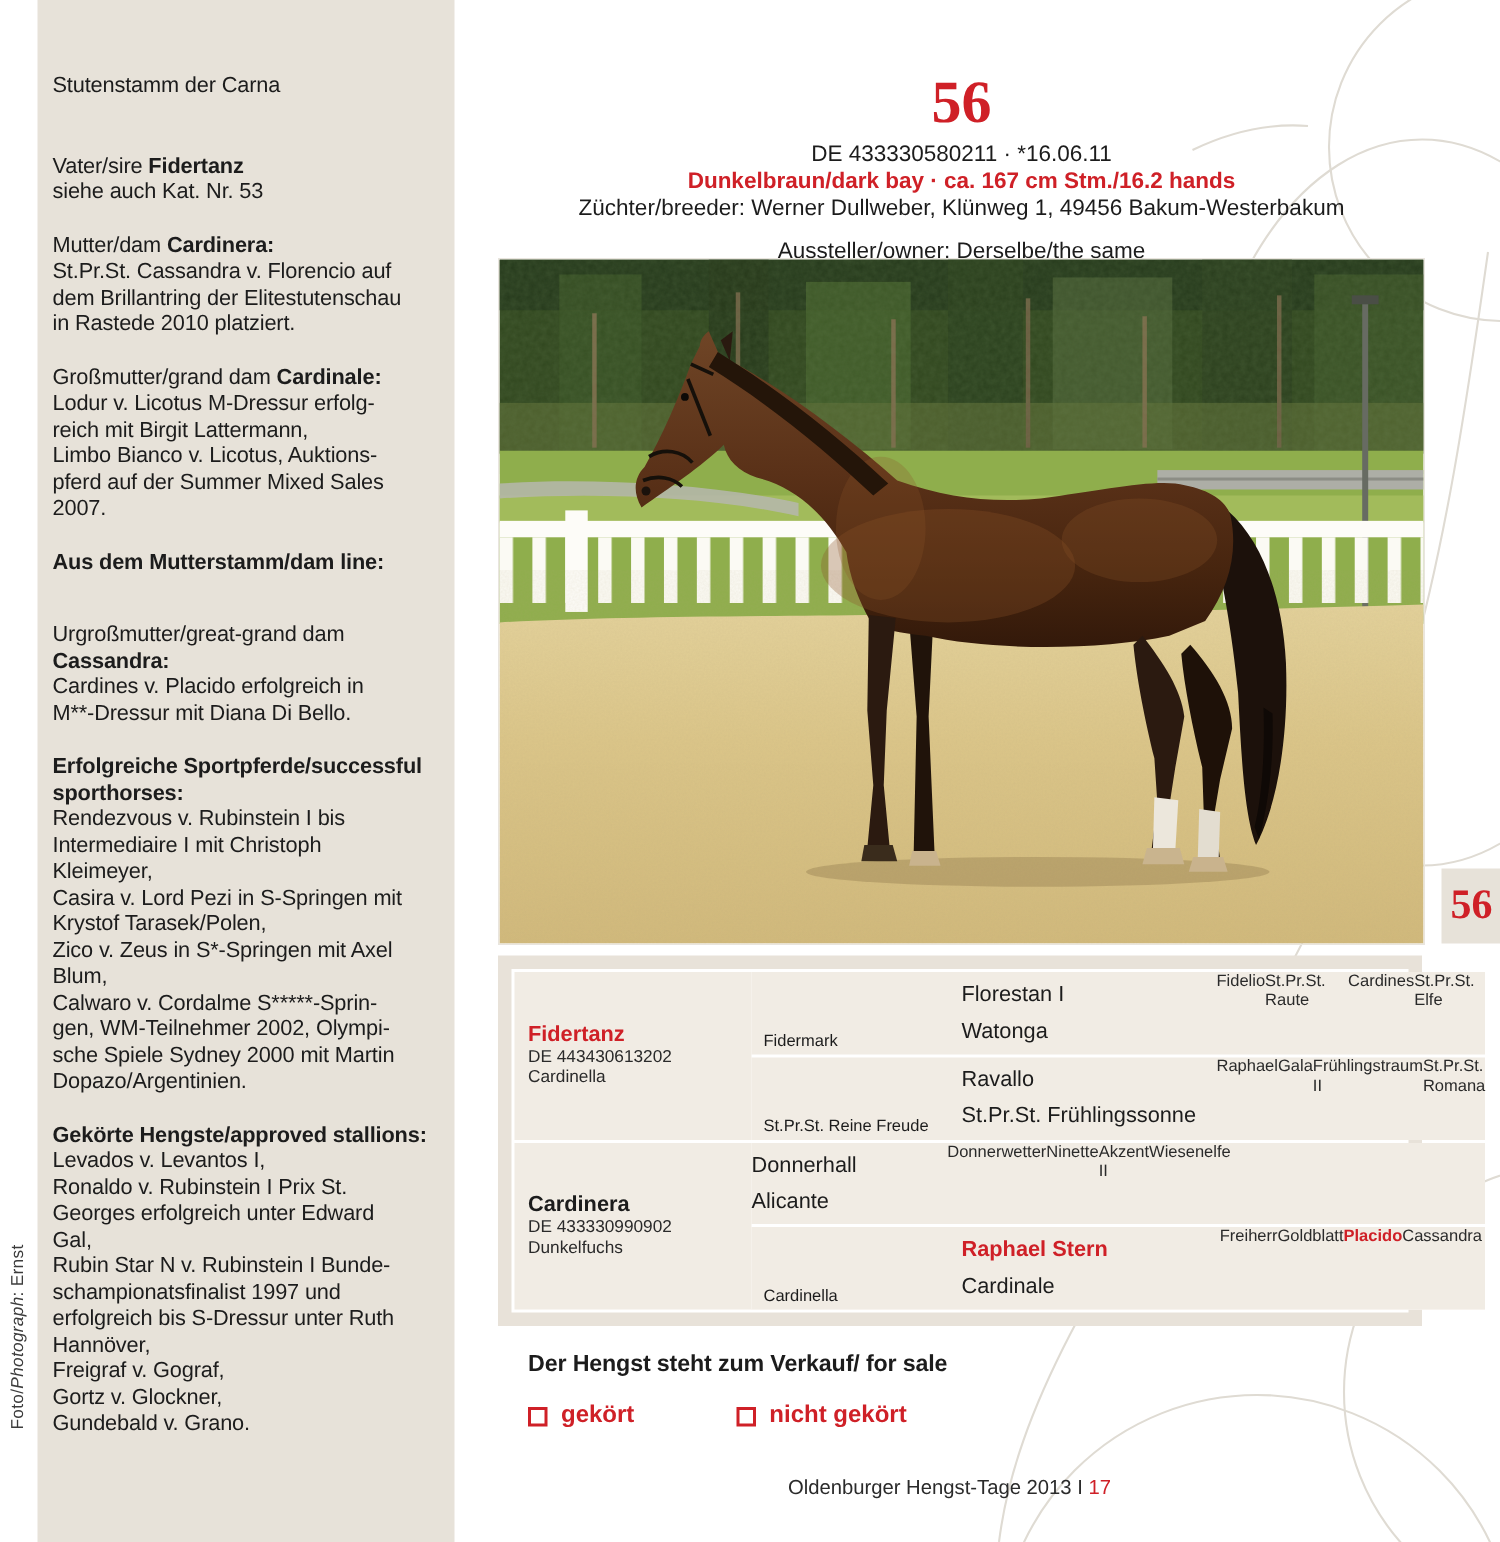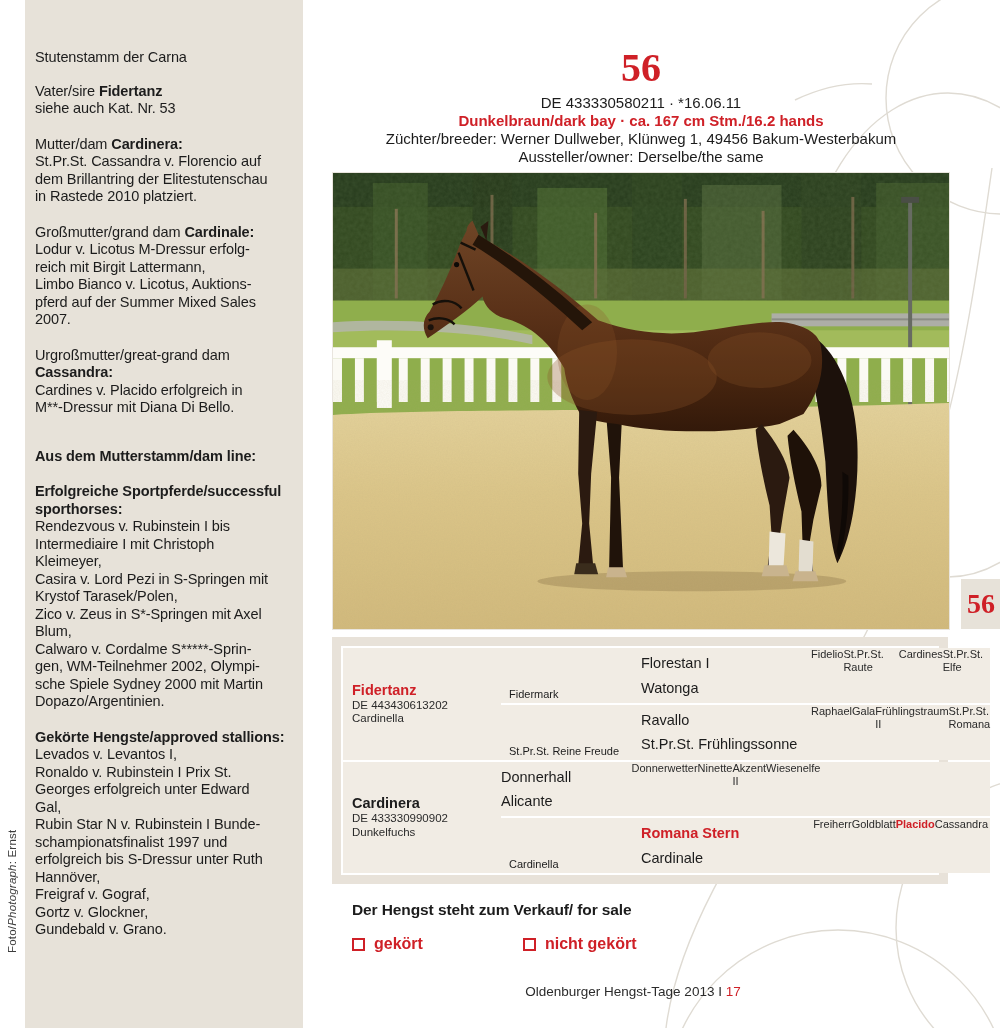--- a/index.html
+++ b/index.html
@@ -29,35 +29,35 @@
   }
   .photo-credit .it{font-style:italic;}
   
   .sidebar{
     position:absolute;left:25px;top:0;width:278px;height:1028px;
     background:var(--sidebar-bg);z-index:1;
     padding:49px 8px 20px 10px;
     font-size:14.5px;line-height:17.5px;letter-spacing:-0.1px;
   }
   .sb-block{margin:0 0 18px 0;white-space:nowrap;}
-  .sb-block:nth-child(1){margin-bottom:16px;}
+  .sb-block:nth-child(1){margin-bottom:36px;}
   .sb-block:nth-child(5){margin-bottom:31px;}
   .sb-block b{font-weight:bold;}
   
   .content{position:absolute;left:332px;top:0;width:618px;z-index:1;}
   .catalog-number{
     position:absolute;top:44px;left:0;width:100%;text-align:center;
     font-family:"Liberation Serif", serif;font-weight:600;
     font-size:40px;color:var(--red);
   }
   .hline{position:absolute;left:0;width:100%;text-align:center;font-size:15px;line-height:18px;}
   .reg-line{top:94px;}
   .color-line{top:112px;color:var(--red);font-weight:bold;}
   .breeder-line{top:130px;}
-  .owner-line{top:148px;}
+  .owner-line{top:159px;}
   
   .photo{
     position:absolute;top:172px;left:0;width:618px;height:458px;
     border:1px solid #e9e5de;
   }
   .photo svg{display:block;width:100%;height:100%;}
   
   .page-tab{
     position:absolute;left:961px;top:579px;width:39px;height:50px;
     background:var(--sidebar-bg);z-index:2;
@@ -78,21 +78,21 @@
   .gen1 .g1-sub{font-size:11.5px;line-height:13.5px;color:#2a2a2a;}
   .gen1 .g1-name{margin-bottom:1px;}
   .ped-groups{display:grid;grid-template-rows:1fr 1fr;row-gap:2px;background:#ffffff;}
   .ped-group{display:grid;grid-template-columns:140px 168px 1fr;background:var(--cell-bg);}
   .gen2{display:flex;align-items:flex-start;font-size:11px;padding-left:8px;margin-top:40px;}
   .gen3{display:flex;flex-direction:column;justify-content:space-around;font-size:14.5px;padding:3px 0;}
   .gen4{display:flex;justify-content:center;font-size:11px;line-height:13.2px;padding-left:2px;color:#2a2a2a;}
   .red{color:var(--red);font-weight:bold;}
   
   .sale-line{position:absolute;top:901px;left:20px;font-size:15.5px;font-weight:bold;letter-spacing:-0.1px;}
-  .cb-row{position:absolute;top:935px;left:20px;display:flex;gap:100px;}
+  .cb-row{position:absolute;top:935px;left:20px;display:flex;gap:68px;}
   .cb-item{display:flex;align-items:center;gap:9px;color:var(--red);font-weight:bold;font-size:16px;}
   .cb-box{width:13px;height:13px;border:2px solid var(--red);background:transparent;flex:0 0 auto;}
   .footer{
     position:absolute;top:984px;left:0;width:100%;text-align:center;padding-right:16px;
     font-size:13.5px;color:#2b2b2b;
   }
   .footer .pg{color:var(--red);}
 </style>
 </head>
 <body>
@@ -110,22 +110,22 @@
 
 <div class="photo-credit">
   <span>Foto/</span><span class="it">Photograph</span><span>: Ernst</span>
 </div>
 
 <aside class="sidebar" id="sidebar">
     <div class="sb-block"><span>Stutenstamm der Carna</span></div>
     <div class="sb-block"><span>Vater/sire </span><b>Fidertanz</b><br><span>siehe auch Kat. Nr. 53</span></div>
     <div class="sb-block"><span>Mutter/dam </span><b>Cardinera:</b><br><span>St.Pr.St. Cassandra v. Florencio auf</span><br><span>dem Brillantring der Elitestutenschau</span><br><span>in Rastede 2010 platziert.</span></div>
     <div class="sb-block"><span>Großmutter/grand dam </span><b>Cardinale:</b><br><span>Lodur v. Licotus M-Dressur erfolg-</span><br><span>reich mit Birgit Lattermann,</span><br><span>Limbo Bianco v. Licotus, Auktions-</span><br><span>pferd auf der Summer Mixed Sales</span><br><span>2007.</span></div>
+    <div class="sb-block"><b>Aus dem Mutterstamm/dam line:</b></div>
     <div class="sb-block"><span>Urgroßmutter/great-grand dam</span><br><b>Cassandra:</b><br><span>Cardines v. Placido erfolgreich in</span><br><span>M**-Dressur mit Diana Di Bello.</span></div>
-    <div class="sb-block"><b>Aus dem Mutterstamm/dam line:</b></div>
     <div class="sb-block"><b>Erfolgreiche Sportpferde/successful</b><br><b>sporthorses:</b><br><span>Rendezvous v. Rubinstein I bis</span><br><span>Intermediaire I mit Christoph</span><br><span>Kleimeyer,</span><br><span>Casira v. Lord Pezi in S-Springen mit</span><br><span>Krystof Tarasek/Polen,</span><br><span>Zico v. Zeus in S*-Springen mit Axel</span><br><span>Blum,</span><br><span>Calwaro v. Cordalme S*****-Sprin-</span><br><span>gen, WM-Teilnehmer 2002, Olympi-</span><br><span>sche Spiele Sydney 2000 mit Martin</span><br><span>Dopazo/Argentinien.</span></div>
     <div class="sb-block"><b>Gekörte Hengste/approved stallions:</b><br><span>Levados v. Levantos I,</span><br><span>Ronaldo v. Rubinstein I Prix St.</span><br><span>Georges erfolgreich unter Edward</span><br><span>Gal,</span><br><span>Rubin Star N v. Rubinstein I Bunde-</span><br><span>schampionatsfinalist 1997 und</span><br><span>erfolgreich bis S-Dressur unter Ruth</span><br><span>Hannöver,</span><br><span>Freigraf v. Gograf,</span><br><span>Gortz v. Glockner,</span><br><span>Gundebald v. Grano.</span></div>
   </aside>
 
 <main class="content">
 
   <div class="catalog-number">56</div>
   <div class="hline reg-line">DE 433330580211 · *16.06.11</div>
   <div class="hline color-line">Dunkelbraun/dark bay · ca. 167 cm Stm./16.2 hands</div>
   <div class="hline breeder-line">Züchter/breeder: Werner Dullweber, Klünweg 1, 49456 Bakum-Westerbakum</div>
@@ -319,21 +319,21 @@
                   <div>Ninette</div>
                   <div>Akzent II</div>
                   <div>Wiesenelfe</div>
                 </div>
               </div>
               <div class="ped-group">
                 <div class="gen2">
                   <span>Cardinella</span>
                 </div>
                 <div class="gen3">
-                  <div class="red">Romana Stern</div>
+                  <div class="red">Raphael Stern</div>
                   <div>Cardinale</div>
                 </div>
                 <div class="gen4">
                   <div>Freiherr</div>
                   <div>Goldblatt</div>
                   <div class="red">Placido</div>
                   <div>Cassandra</div>
                 </div>
               </div>
             </div>

